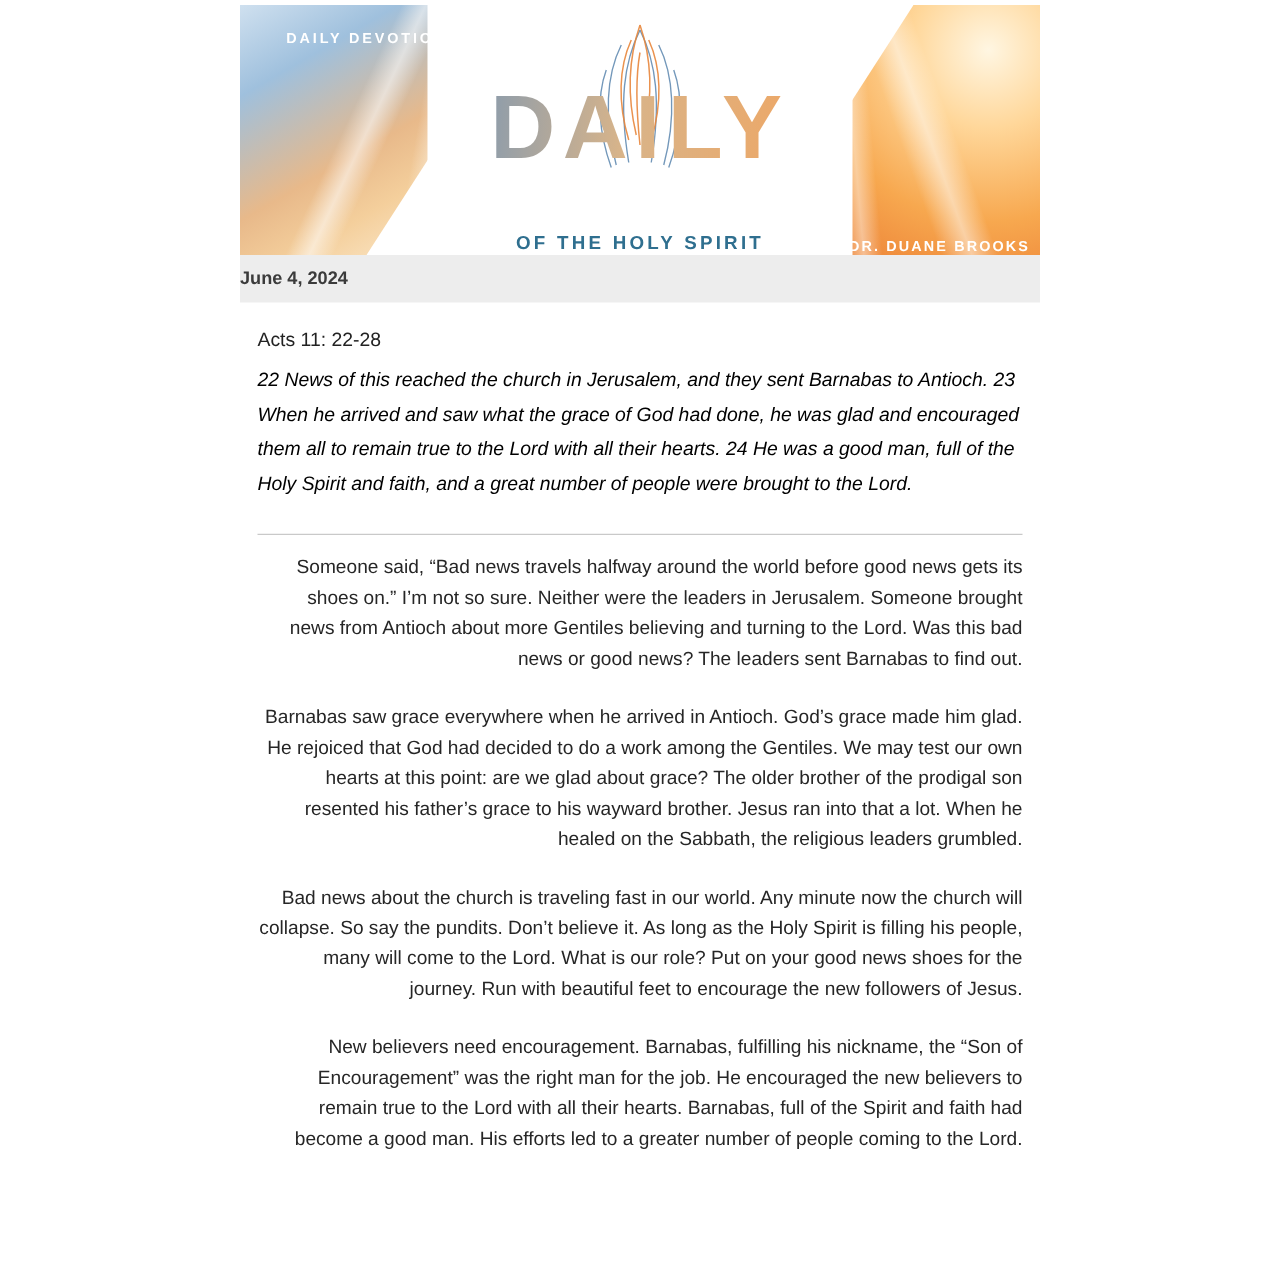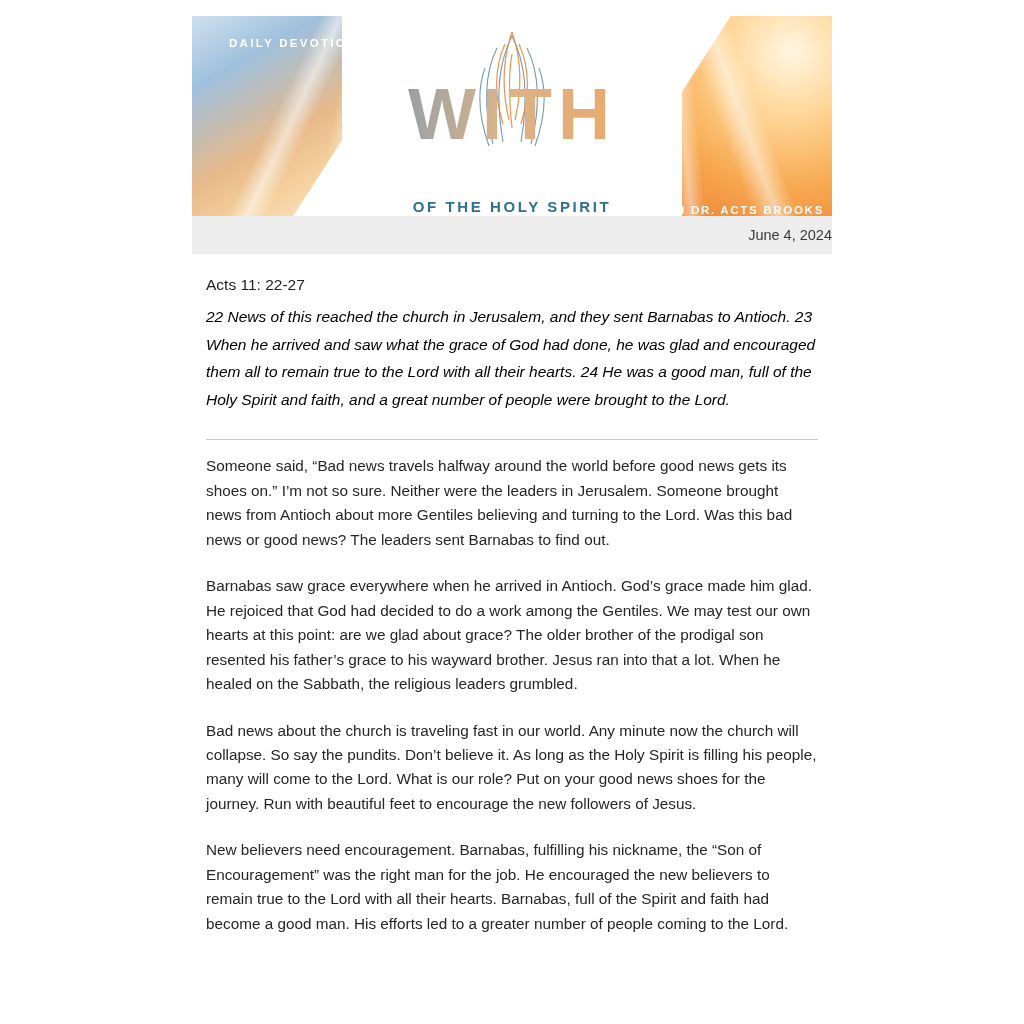--- a/index.html
+++ b/index.html
@@ -11,21 +11,21 @@
     font-family: "Liberation Sans", sans-serif;
   }
   .page {
     width: 1024px;
     min-height: 1024px;
     position: relative;
     background: #ffffff;
   }
   .email-wrap {
     width: 640px;
-    margin: 16px auto;
+    margin: 4px auto;
     position: relative;
   }
 
   
   .banner {
     position: relative;
     width: 640px;
     height: 200px;
     overflow: hidden;
     background: #ffffff;
@@ -128,24 +128,24 @@
     z-index: 4;
   }
 
   
   .date-bar {
     width: 640px;
     height: 38px;
     background: #ededed;
     display: flex;
     align-items: center;
-    justify-content: flex-end;
+    justify-content: flex-start;
     color: #3b3b3b;
     font-size: 14.5px;
-    font-weight: 400;
+    font-weight: 700;
   }
 
   
   .content {
     width: 640px;
     padding: 0;
     box-sizing: border-box;
   }
   .inner {
     padding: 22px 14px 0 14px;
@@ -174,20 +174,21 @@
     border-top: 1px solid #c9c9c9;
   }
   .devotional {
     padding-top: 14px;
   }
   .devotional p {
     font-size: 15.3px;
     color: #262626;
     line-height: 1.6;
     margin: 0 0 22px 0;
+    text-align: right;
   }
 </style>
 </head>
 <body>
 
 <div class="page">
   <div class="email-wrap">
 
     <div class="banner">
       <div class="banner-left"></div>
@@ -208,32 +209,32 @@
         <g fill="none" stroke="#e8873c" stroke-width="1.2" opacity="0.9">
           <path d="M75 8 C 66 34, 64 62, 72 96"></path>
           <path d="M75 8 C 84 34, 86 62, 78 96"></path>
           <path d="M68 20 C 58 42, 57 70, 66 100"></path>
           <path d="M82 20 C 92 42, 93 70, 84 100"></path>
           <path d="M75 30 C 71 52, 72 76, 75 104"></path>
         </g>
       </svg>
 
       <div class="kicker">DAILY DEVOTIONAL</div>
-      <div class="acts-word">WITH</div>
+      <div class="acts-word">DAILY</div>
       <div class="subtitle-line">OF THE HOLY SPIRIT</div>
-      <div class="byline">WITH DR. ACTS BROOKS</div>
+      <div class="byline">HOLY DR. DUANE BROOKS</div>
     </div>
 
     <div class="date-bar">
       <span>June 4, 2024</span>
     </div>
 
     <div class="content">
       <div class="inner">
-        <p class="ref">Acts 11: 22-27</p>
+        <p class="ref">Acts 11: 22-28</p>
         <p class="passage">22 News of this reached the church in Jerusalem, and they sent Barnabas to Antioch. 23 When he arrived and saw what the grace of God had done, he was glad and encouraged them all to remain true to the Lord with all their hearts. 24 He was a good man, full of the Holy Spirit and faith, and a great number of people were brought to the Lord.</p>
         <hr class="rule">
         <div class="devotional">
           <p>Someone said, “Bad news travels halfway around the world before good news gets its shoes on.” I’m not so sure. Neither were the leaders in Jerusalem. Someone brought news from Antioch about more Gentiles believing and turning to the Lord. Was this bad news or good news? The leaders sent Barnabas to find out.</p>
           <p>Barnabas saw grace everywhere when he arrived in Antioch. God’s grace made him glad. He rejoiced that God had decided to do a work among the Gentiles. We may test our own hearts at this point:  are we glad about grace? The older brother of the prodigal son resented his father’s grace to his wayward brother. Jesus ran into that a lot. When he healed on the Sabbath, the religious leaders grumbled.</p>
           <p>Bad news about the church is traveling fast in our world. Any minute now the church will collapse. So say the pundits. Don’t believe it. As long as the Holy Spirit is filling his people, many will come to the Lord. What is our role? Put on your good news shoes for the journey. Run with beautiful feet to encourage the new followers of Jesus.</p>
           <p>New believers need encouragement. Barnabas, fulfilling his nickname, the “Son of Encouragement” was the right man for the job. He encouraged the new believers to remain true to the Lord with all their hearts. Barnabas, full of the Spirit and faith had become a good man. His efforts led to a greater number of people coming to the Lord.</p>
         </div>
       </div>
     </div>

